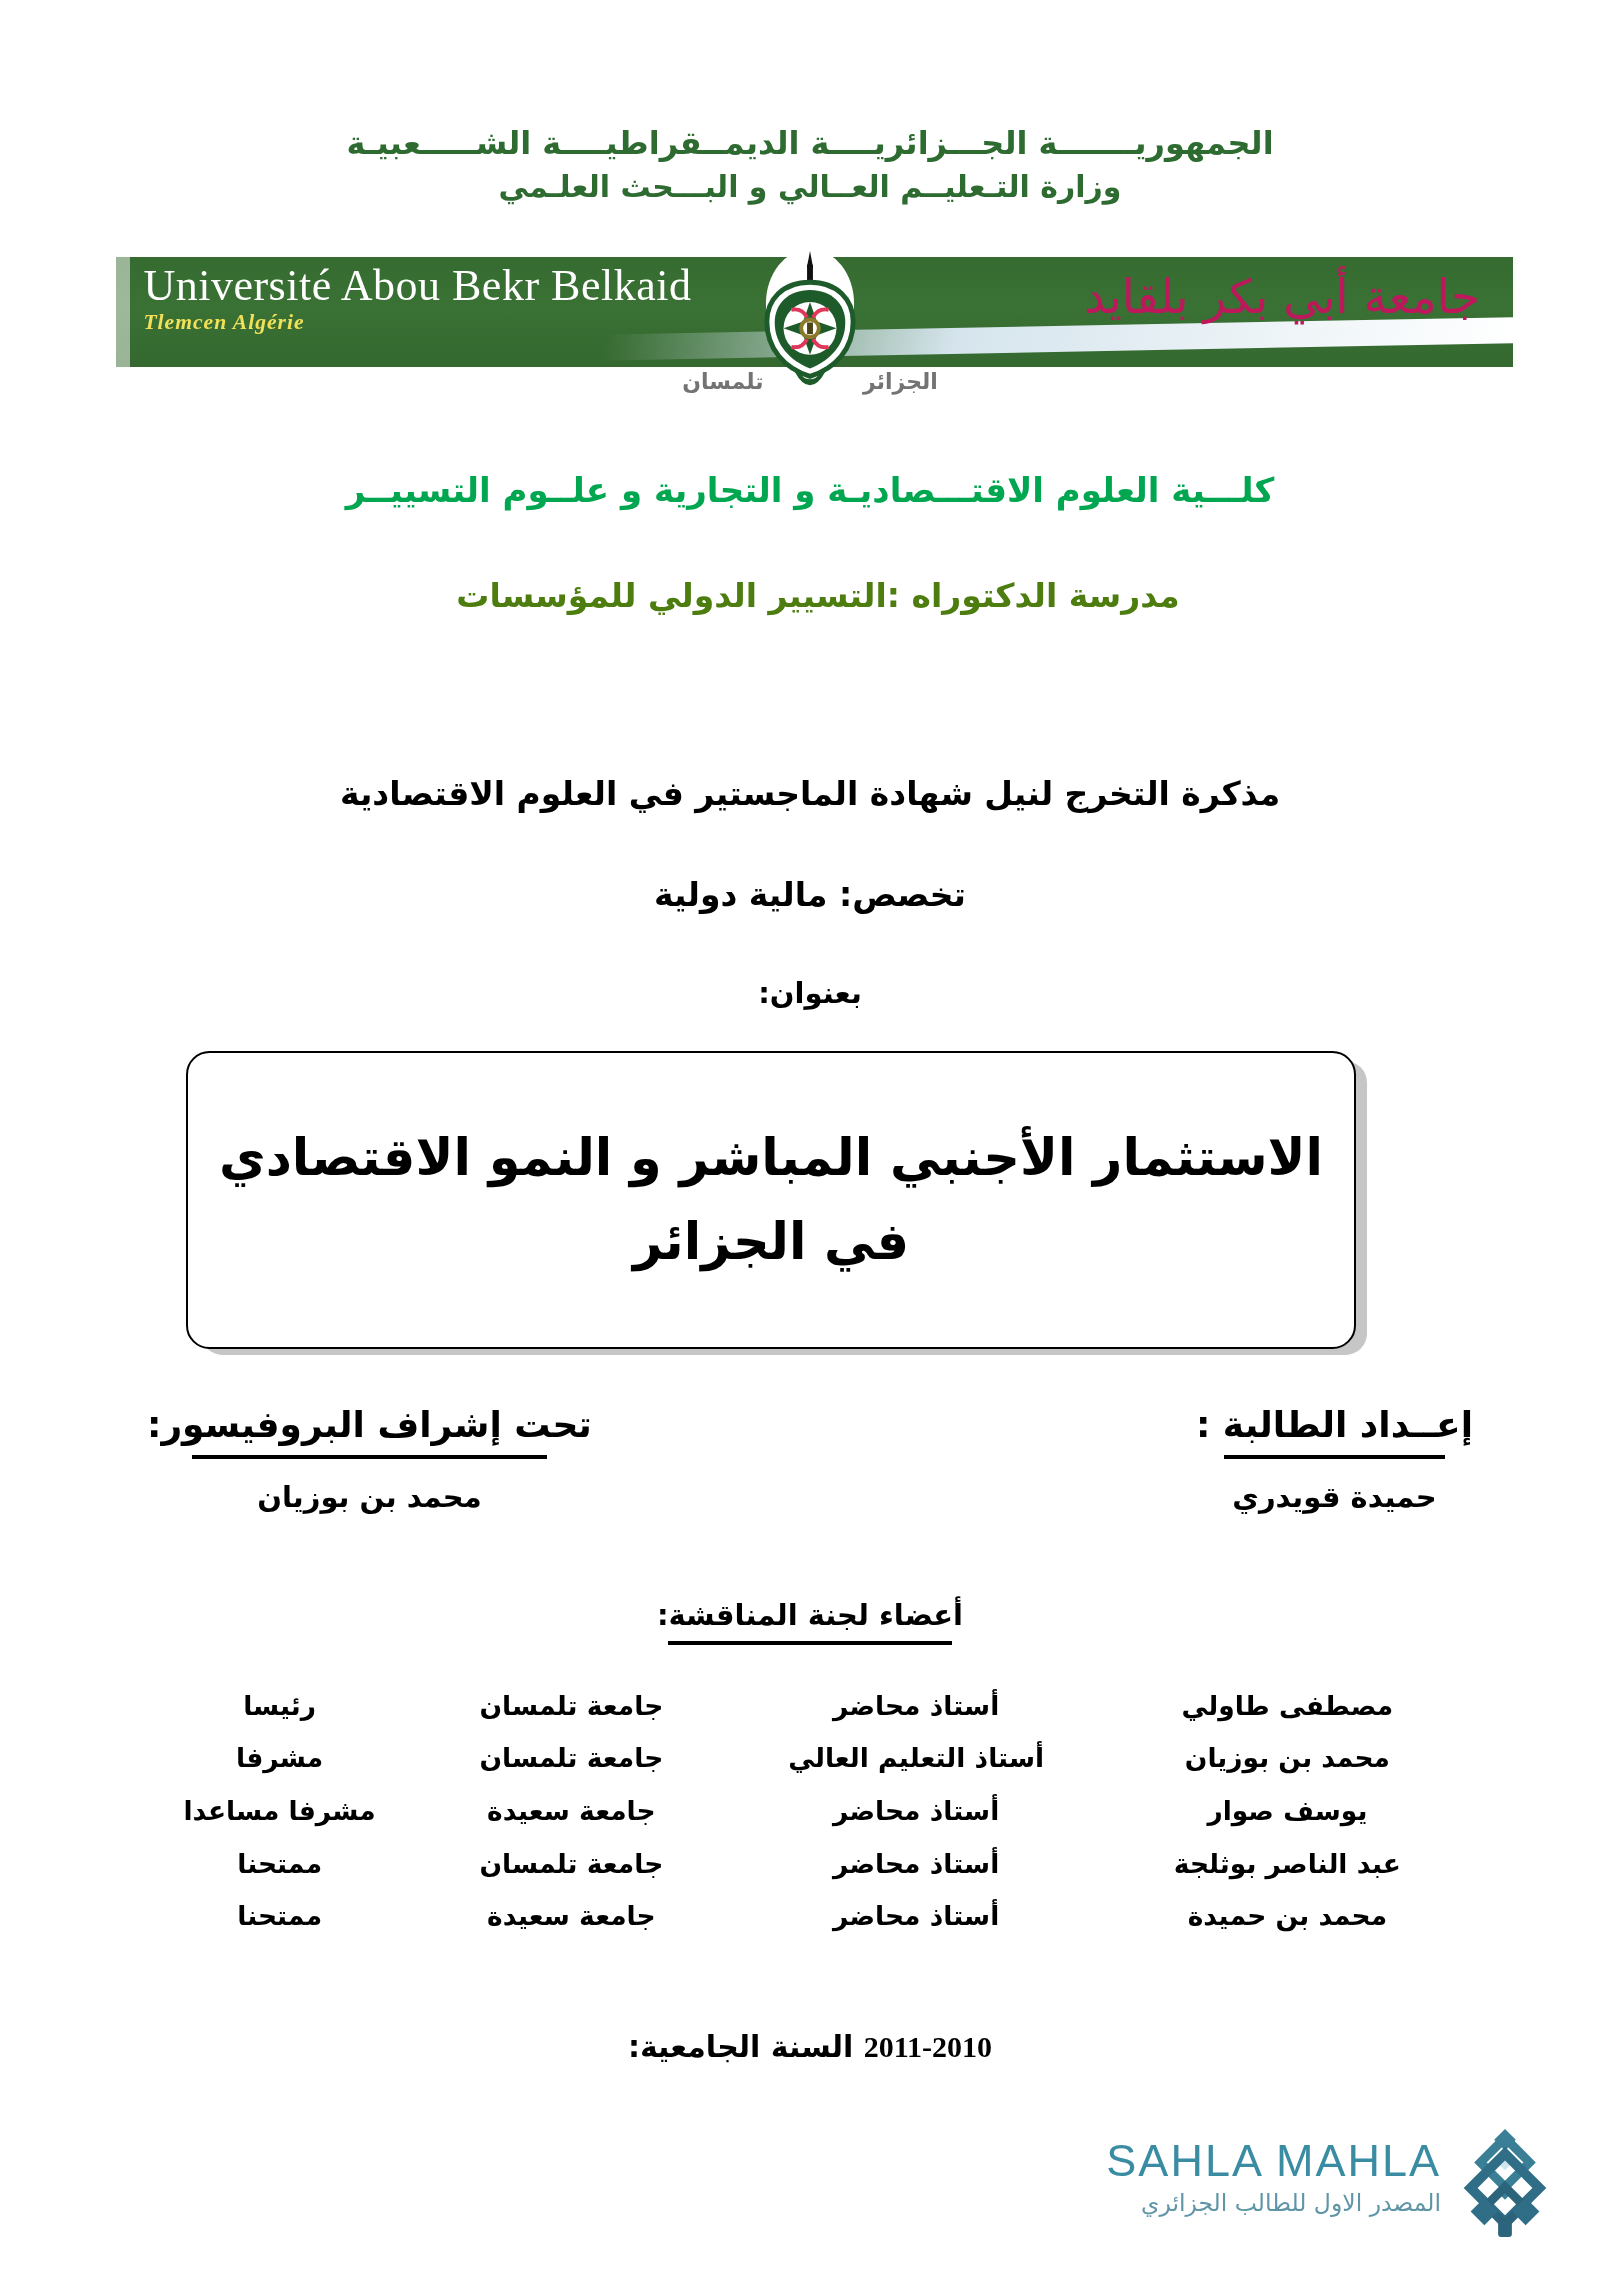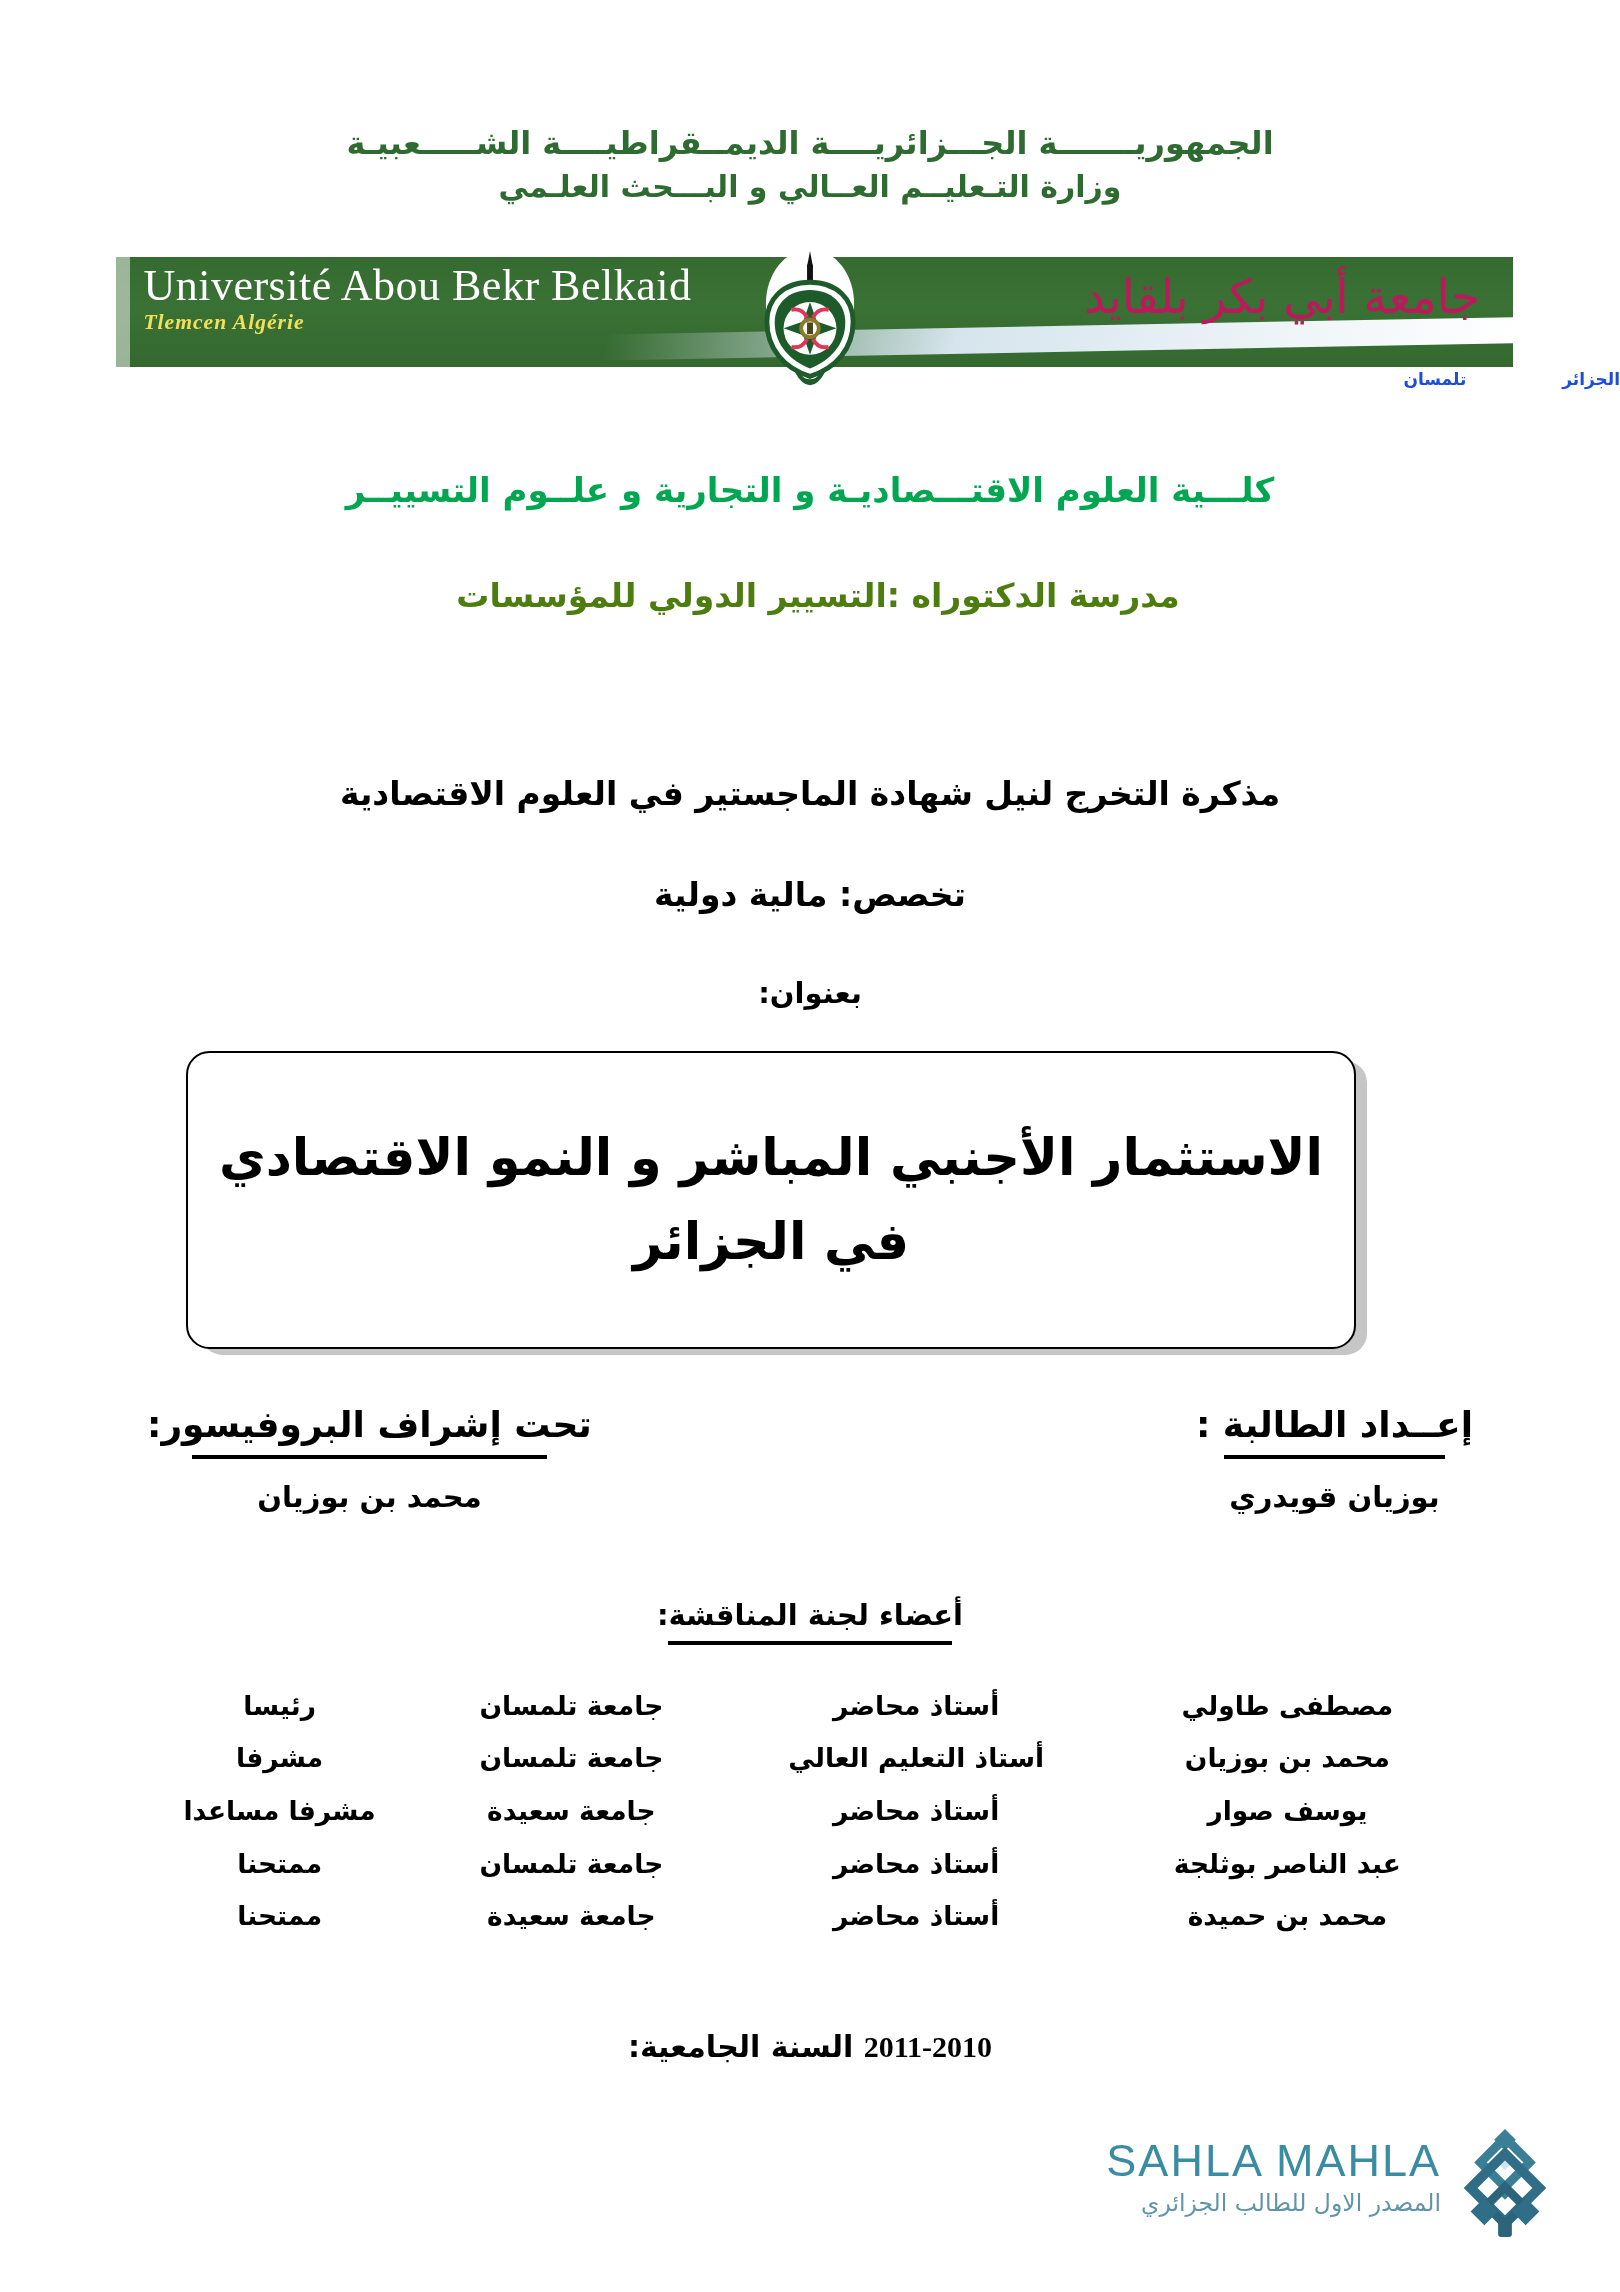--- a/index.html
+++ b/index.html
@@ -115,22 +115,23 @@
     top: 247px;
     width: 118px;
     height: 147px;
     z-index: 5;
   }
 
   .city-country {
     position: absolute;
     top: 369px;
     left: 0; right: 0;
-    color: #1d4ed8;
-    font-size: 17px;
+    text-align: center;
+    color: #737373;
+    font-size: 22px;
     font-weight: 700;
     font-family: "DejaVu Sans", sans-serif;
   }
   .city-country .gap { display:inline-block; width: 84px; }
 
   
   .faculty {
     position: absolute;
     top: 470px;
     left: 0; right: 0;
@@ -418,21 +419,21 @@
   <div class="title-shadow"></div>
   <div class="title-box">
     <div class="title-line">الاستثمار الأجنبي المباشر و النمو الاقتصادي</div>
     <div class="title-line">في الجزائر</div>
   </div>
 
   <div class="people-row">
     <div class="person student">
       <div class="role">إعــداد الطالبة :</div>
       <div class="rule"></div>
-      <div class="name">بوزيان قويدري</div>
+      <div class="name">حميدة قويدري</div>
     </div>
     <div class="person supervisor">
       <div class="role">تحت إشراف البروفيسور:</div>
       <div class="rule"></div>
       <div class="name">محمد بن بوزيان</div>
     </div>
   </div>
 
   <div class="jury-title-wrap">
     <div class="jury-title">أعضاء لجنة المناقشة:</div>

